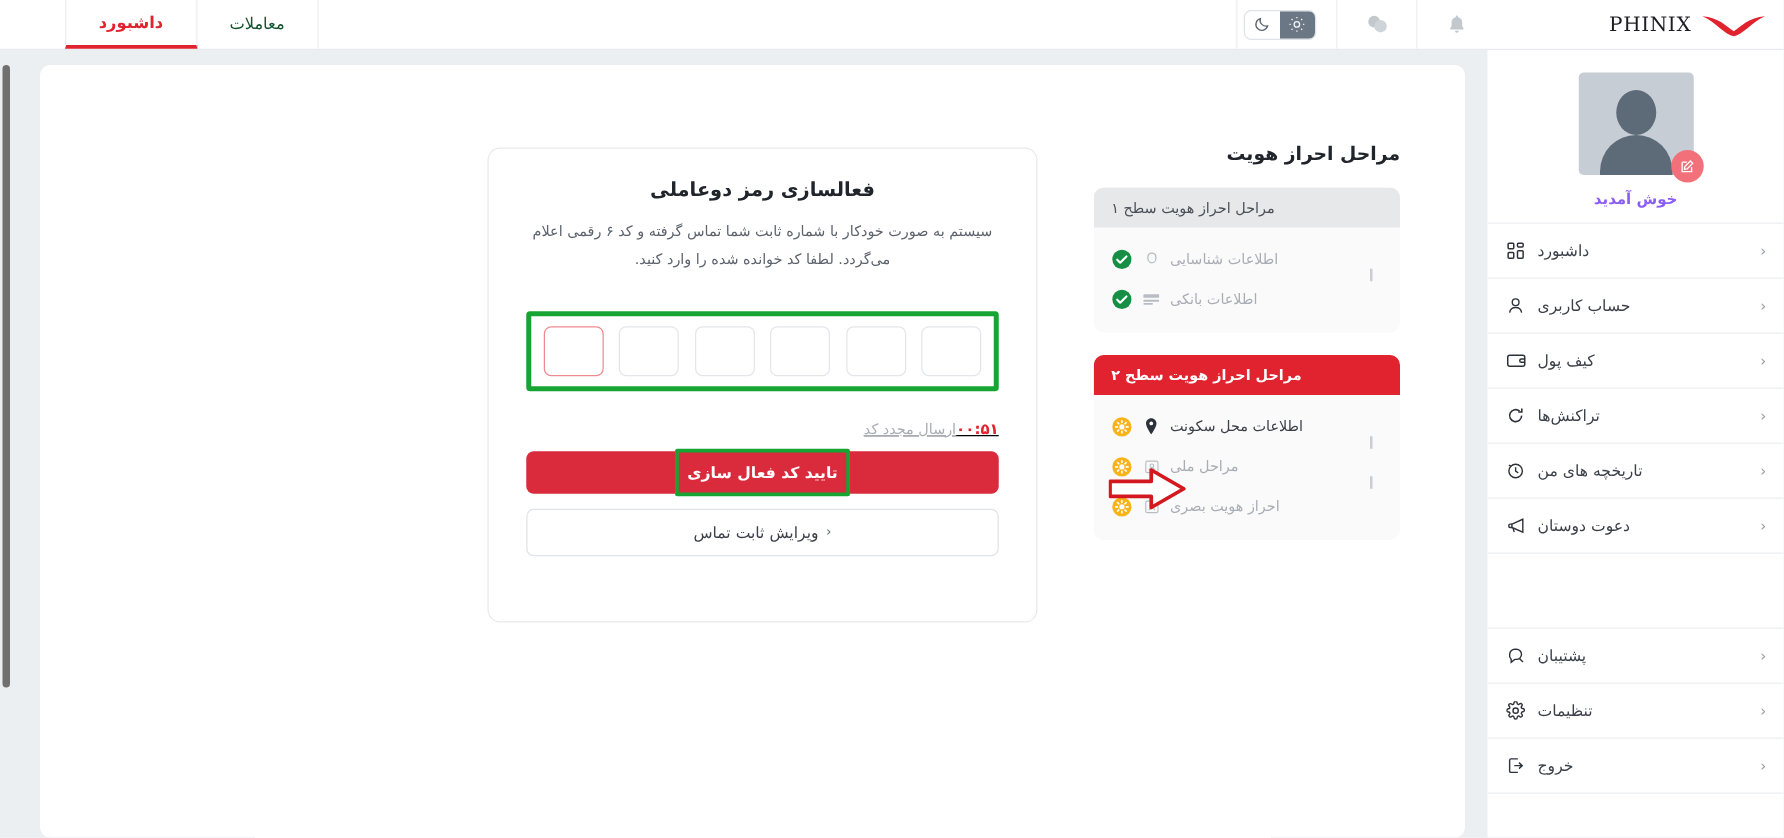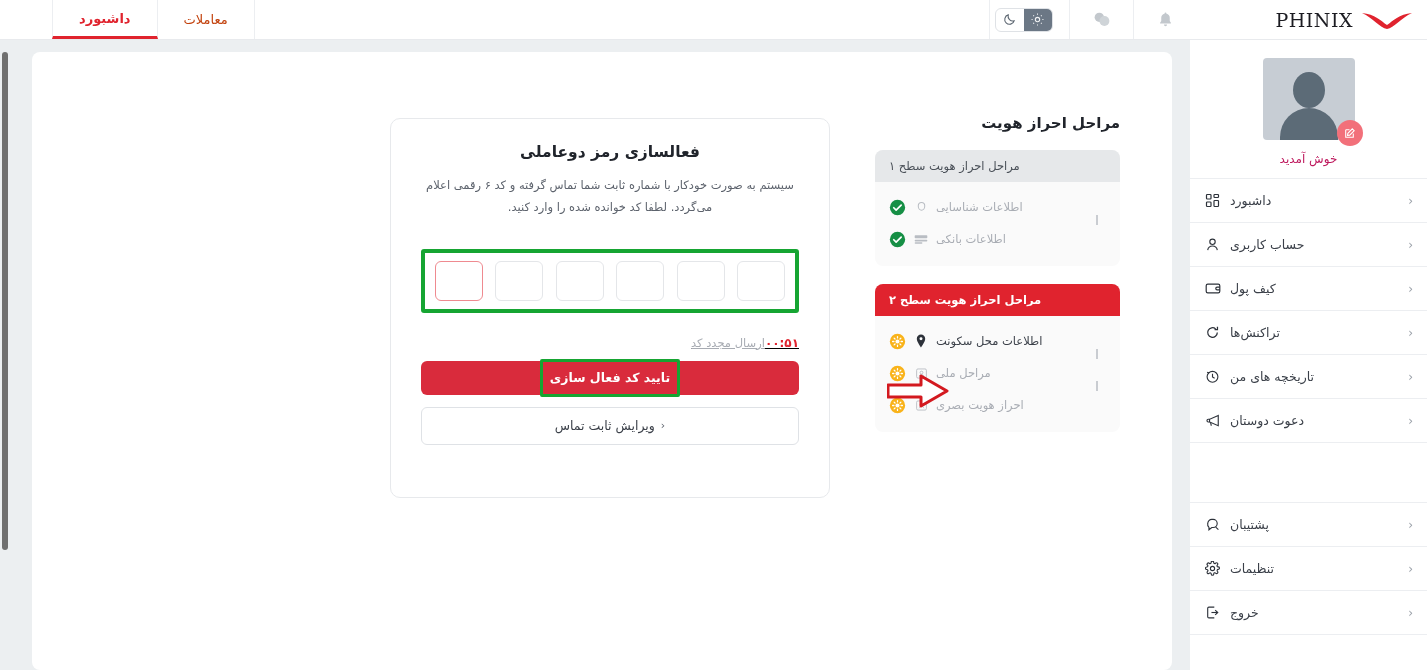--- a/index.html
+++ b/index.html
@@ -17,41 +17,41 @@
     background: #ffffff; display: flex; align-items: stretch;
     border-bottom: 1px solid #e8eaed; z-index: 20;
   }
   .hdr-logo {
     display: flex; align-items: center; gap: 8px;
     padding: 0 14px; width: 230px; flex: none;
   }
   .logo-mark { width: 52px; height: 20px; flex: none; }
   .logo-text {
     font-family: "DejaVu Serif", "Liberation Serif", serif;
-    font-size: 19px; letter-spacing: 0.5px; color: #1c1c22;
+    font-size: 16px; letter-spacing: 0.5px; color: #1c1c22;
     direction: ltr;
   }
   .hdr-iconcell {
     width: 64px; flex: none; display: flex; align-items: center;
     justify-content: center; border-left: 1px solid #eceef1;
   }
   .hdr-iconcell:first-of-type { border-right: 1px solid #eceef1; }
   .hdr-icon svg { display: block; }
   .theme-toggle {
     display: flex; align-items: center; width: 58px; height: 24px;
     border: 1px solid #dfe2e6; border-radius: 6px; overflow: hidden;
     margin-right: 12px;
   }
   .tt-half { width: 29px; height: 100%; display: flex; align-items: center; justify-content: center; }
   .tt-half.on { background: #6b7785; }
   .hdr-spacer { flex: 1 1 auto; }
   .hdr-tabs { display: flex; align-items: stretch; height: 100%; }
   .hdr-tab {
     display: flex; align-items: center; justify-content: center;
-    padding: 0 26px; font-size: 13px; color: #c2410c;
+    padding: 0 26px; font-size: 13px; color: #14532d;
     border-right: 1px solid #eceef1; height: 100%; cursor: pointer;
   }
   .hdr-tab.active {
     color: #e0232e; font-weight: bold;
     border-bottom: 3px solid #e0232e;
     border-left: 1px solid #eceef1;
   }
   .hdr-endpad { width: 52px; flex: none; }
 
   
@@ -161,21 +161,21 @@
   }
   .av-body {
     position: absolute; left: 50%; bottom: -14px; transform: translateX(-50%);
     width: 58px; height: 46px; background: #5c6b77; border-radius: 29px 29px 0 0;
   }
   .edit-badge {
     position: absolute; right: -8px; bottom: -6px; width: 26px; height: 26px;
     background: #f2707a; border-radius: 50%;
     display: flex; align-items: center; justify-content: center;
   }
-  .welcome { margin-top: 12px; font-size: 12px; color: #be185d; }
+  .welcome { margin-top: 12px; font-size: 12px; color: #8b5cf6; font-weight: bold; }
   .nav { border-top: 1px solid #eceef1; }
   .nav-item {
     height: 44px; display: flex; align-items: center;
     border-bottom: 1px solid #eceef1; padding: 0 14px; cursor: pointer;
     flex-direction: row;
   }
   .nav-chevron { font-size: 12px; color: #9aa0a8; width: 16px; flex: none; }
   .nav-right { margin-right: auto; display: flex; align-items: center; flex-direction: row-reverse; gap: 9px; }
   .nav-icon { width: 17px; height: 17px; flex: none; display: flex; align-items: center; justify-content: center; }
   .nav-label { font-size: 12.5px; color: #3b4049; }

